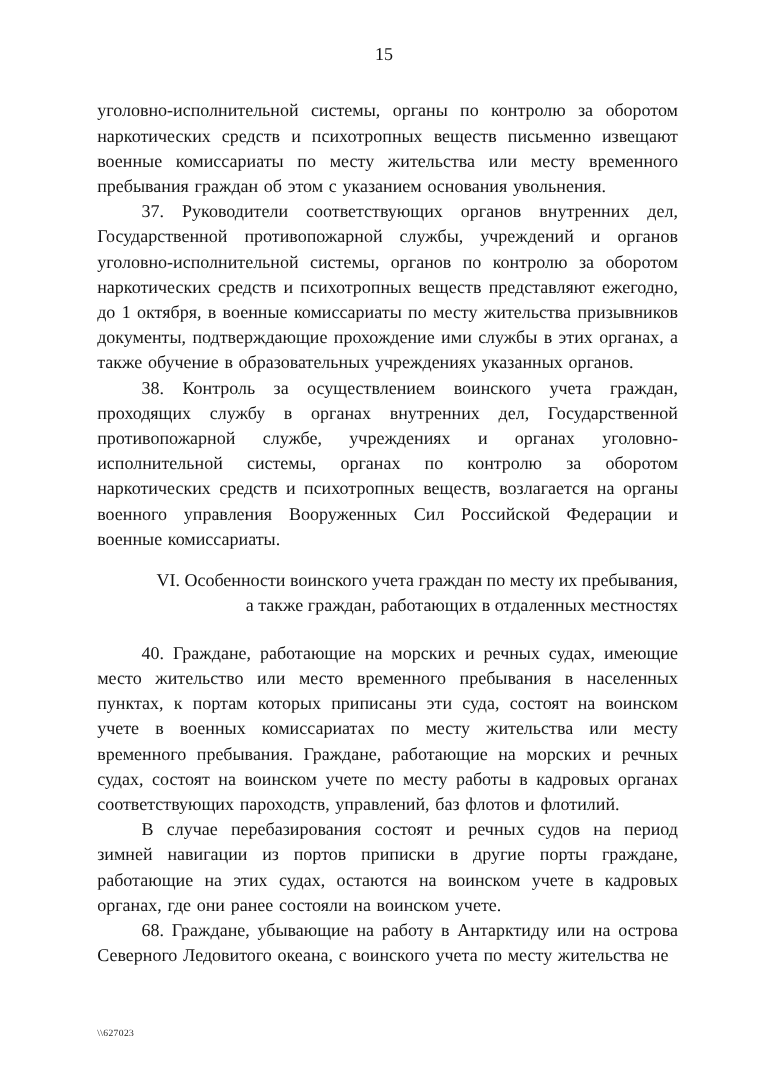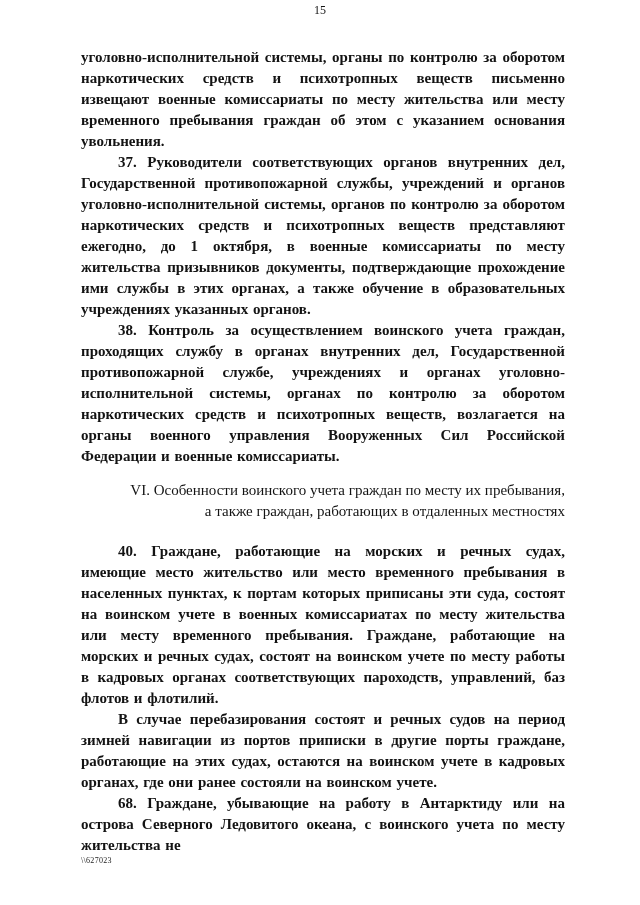--- a/index.html
+++ b/index.html
@@ -13,32 +13,32 @@
     height: 905px;
     background: #ffffff;
     color: #131313;
     font-family: "Liberation Serif", "DejaVu Serif", serif;
     font-size: 15px;
     line-height: 21px;
     overflow: hidden;
     box-sizing: border-box;
   }
   .page-number {
+    padding-top: 36px;
     text-align: center;
-    font-size: 12px;
+    font-size: 15px;
   }
   .content {
     margin: 26px 75px 0 81px; 
     text-align: justify;
   }
   .para {
     margin: 0;
     text-indent: 37px;
     word-spacing: 1px;
-    font-weight: bold;
   }
   .para.no-indent {
     text-indent: 0;
   }
   .section-heading {
     margin: 13px 0 19px 0;
     font-size: 15px;
     font-weight: normal;
     text-align: right;
     line-height: 21px;

